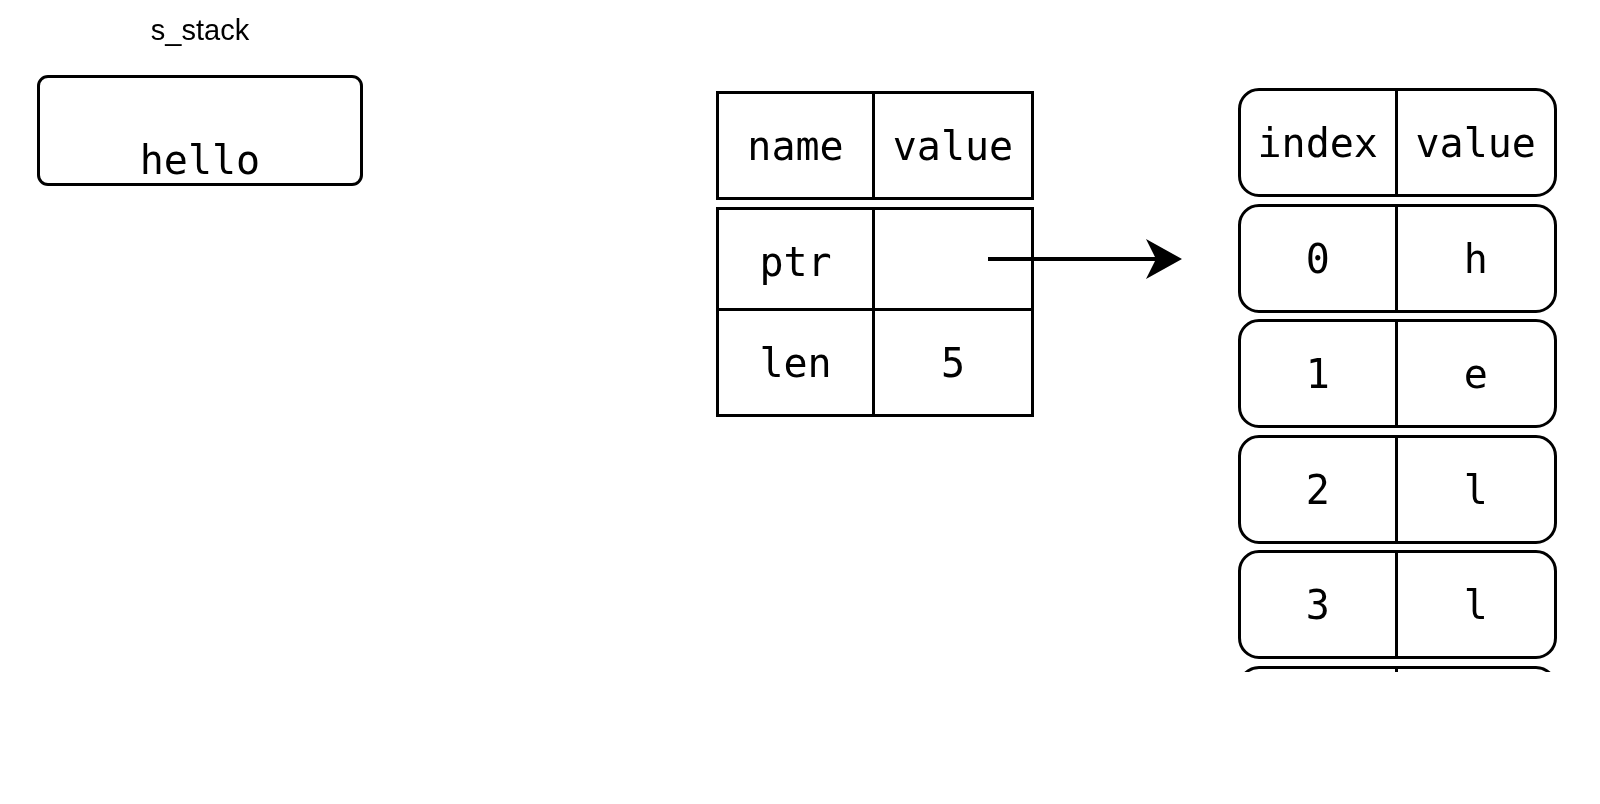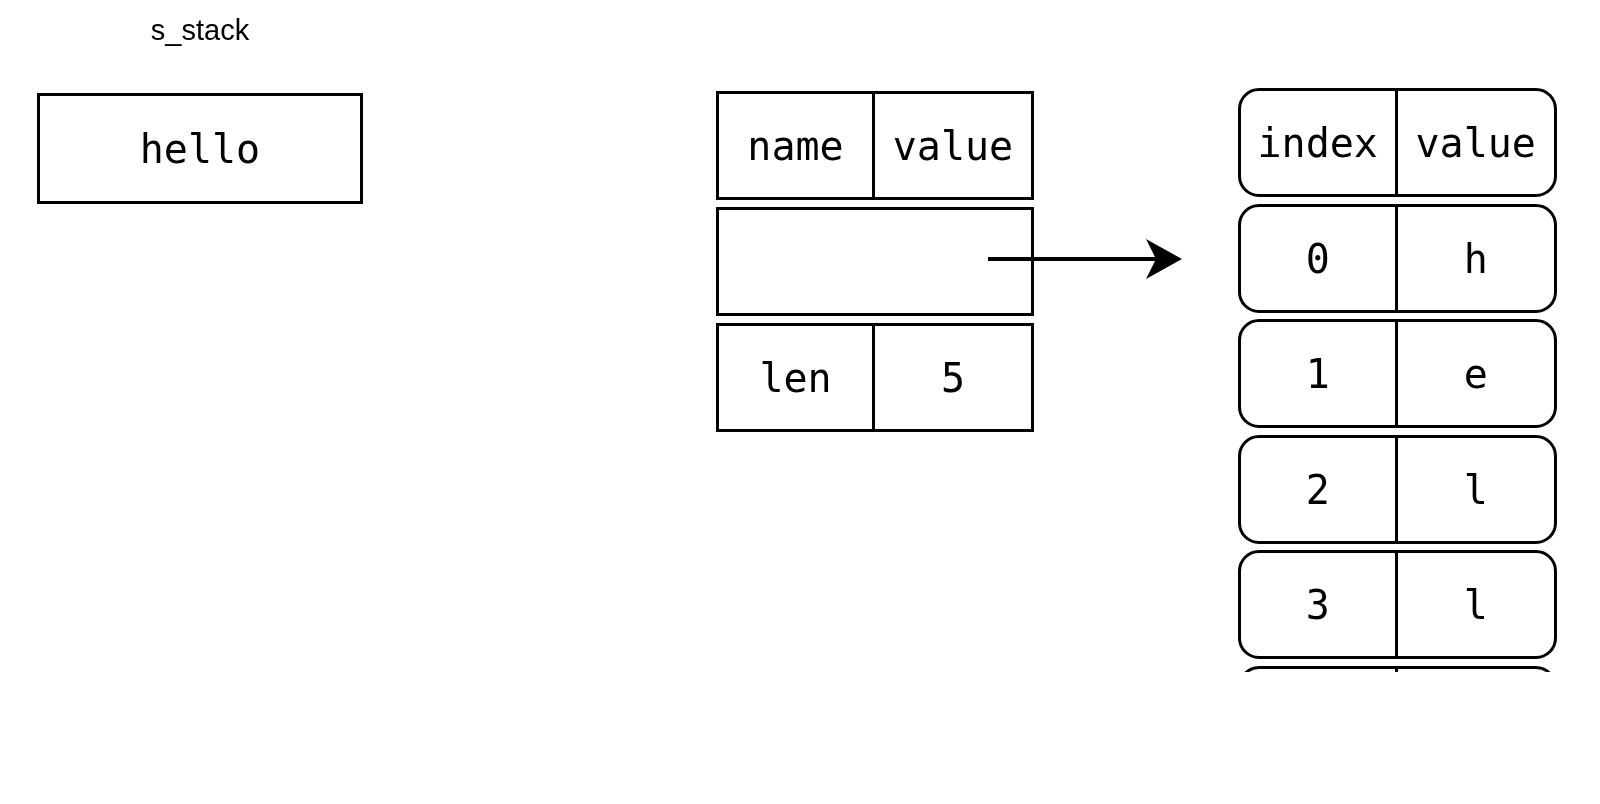--- a/index.html
+++ b/index.html
@@ -34,43 +34,43 @@
     border: 3px solid #000000;
     background: #ffffff;
   }
   .mono {
     font-family: "DejaVu Sans Mono", "Liberation Mono", monospace;
     font-size: 40px;
     color: #000000;
     white-space: pre;
   }
   .stack-box {
-    left: 37px; top: 93px; width: 326px; height: 111px;
-    display: flex; align-items: center; justify-content: center;
+    left: 37px; top: 75px; width: 326px; height: 111px;
+    display: flex; align-items: flex-end; justify-content: center; border-radius: 11px;
   }
 
   .row { display: flex; }
   .cell {
     box-sizing: border-box;
     width: 50%;
     display: flex;
     align-items: center;
     justify-content: center;
     font-family: "DejaVu Sans Mono", "Liberation Mono", monospace;
     font-size: 40px;
     color: #000000;
     white-space: pre;
   }
   .cell.first { border-right: 3px solid #000000; }
 
   
   .heap-row { left: 716px; width: 318px; height: 109px; }
   .heap-r0 { top: 91px; }
   .heap-r1 { top: 207px; }
-  .heap-r2 { top: 323px; }
+  .heap-r2 { top: 308px; }
 
   
   .buf-row { left: 1238px; width: 319px; height: 109px; border-radius: 21px; }
   .buf-r0 { top: 88px; }
   .buf-r1 { top: 204px; }
   .buf-r2 { top: 319px; }
   .buf-r3 { top: 435px; }
   .buf-r4 { top: 550px; }
   .buf-r5 { top: 666px; }
 
@@ -92,20 +92,21 @@
     <span class="mono">hello</span>
   </div>
 
 
   <div class="row heap-row heap-r0">
     <div class="cell first">name</div>
     <div class="cell">value</div>
   </div>
 
   <div class="row heap-row heap-r1">
+    <div class="cell first">ptr</div>
     <div class="cell"></div>
   </div>
 
   <div class="row heap-row heap-r2">
     <div class="cell first">len</div>
     <div class="cell">5</div>
   </div>
 
   <svg class="arrow-svg" viewBox="0 0 1600 804" xmlns="http://www.w3.org/2000/svg" aria-hidden="true">
     <line x1="988" y1="259" x2="1158" y2="259" stroke="#000000" stroke-width="4"></line>

